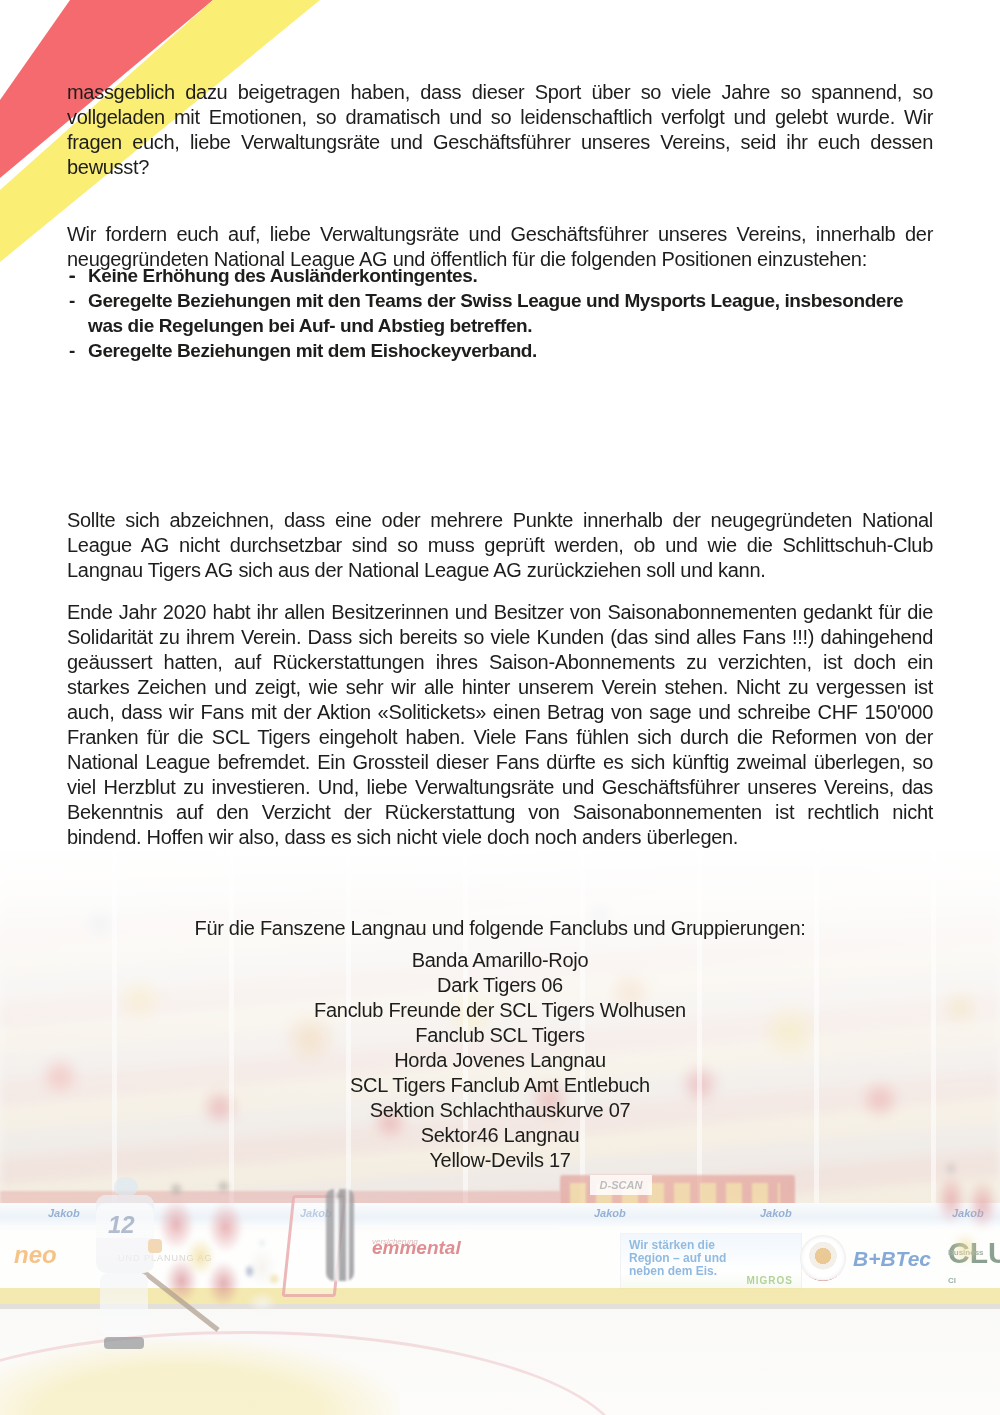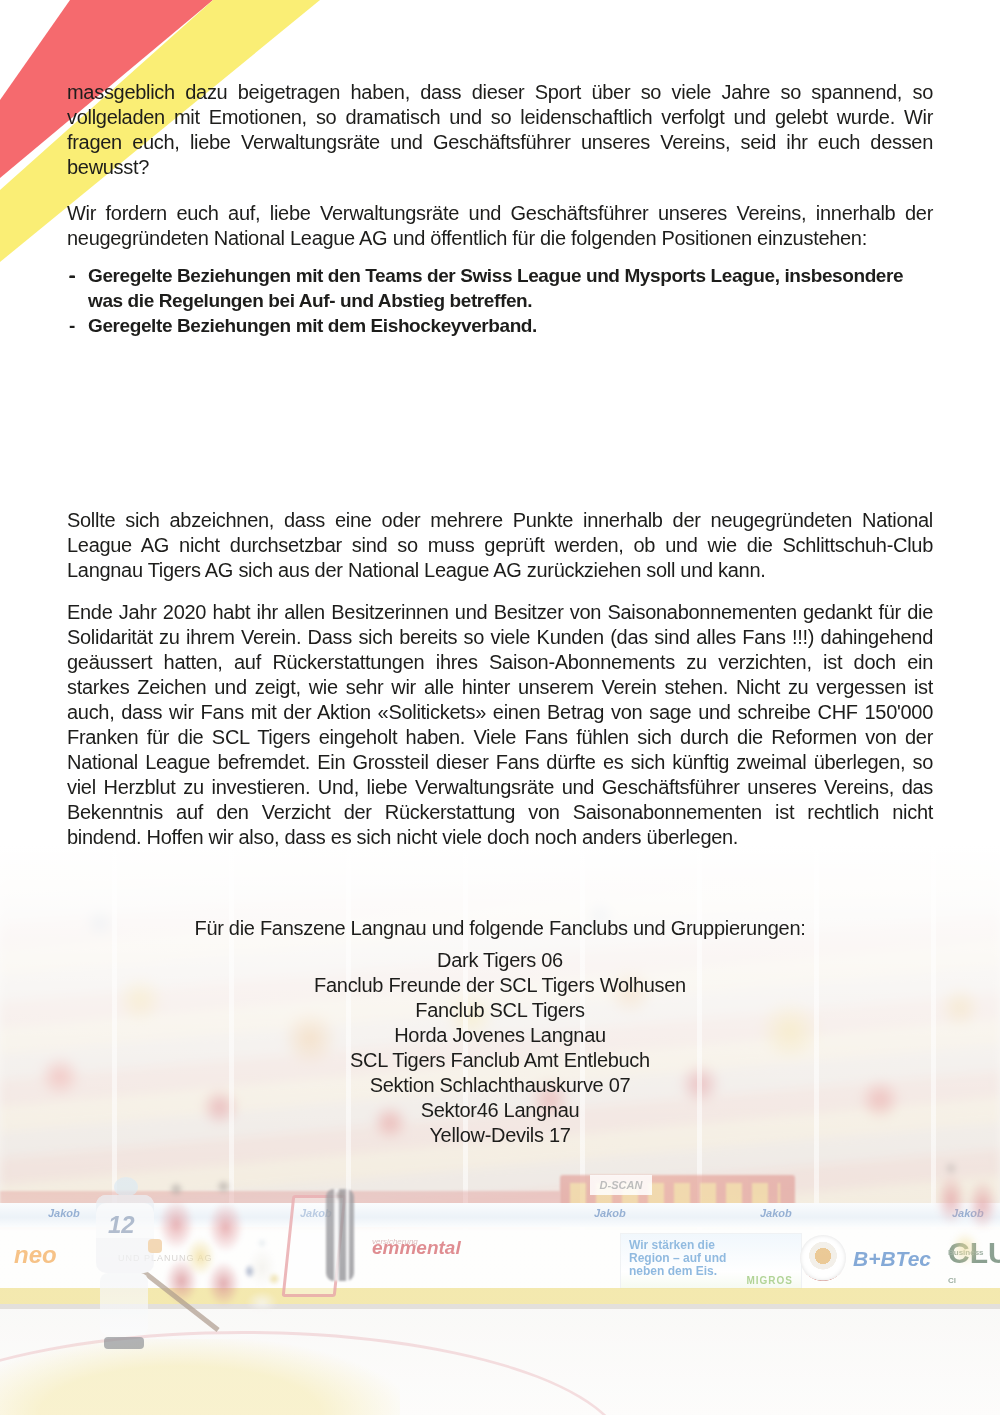--- a/index.html
+++ b/index.html
@@ -16,21 +16,21 @@
   
   .stripes{position:absolute;top:0;left:0;z-index:2;pointer-events:none;}
   .stripes .red{fill:var(--stripe-red);}
   .stripes .yellow{fill:var(--stripe-yellow);}
   
   .txt{position:absolute;left:67px;width:866px;z-index:3;
        font-size:20px;line-height:25px;letter-spacing:-0.3px;
        text-align:justify;}
   .txt.center{text-align:center;}
   #p1{top:60px;}
-  #p2{top:181px;}
+  #p2{top:202px;}
   #bullets{top:263px;}
   #p3{top:488px;}
   #p4{top:590px;margin-top:10px;}
   #fanclub-heading{top:896px;}
   #fanclub-list{top:948px;line-height:25px;}
   .bullet-list{margin:0;padding:0;list-style:none;
        font-weight:bold;font-size:19px;line-height:25px;letter-spacing:-0.4px;}
   .bullet-list li{position:relative;padding-left:21px;text-align:left;}
   .bullet-list .marker{position:absolute;left:2px;top:0;}
   .fan-line{display:block;}
@@ -220,31 +220,32 @@
     <polygon class="red" points="70,0 213,0 0,178 0,100"></polygon>
     <polygon class="yellow" points="213,0 320,0 0,262 0,190"></polygon>
   </svg>
 
   <p class="txt" id="p1">massgeblich dazu beigetragen haben, dass dieser Sport über so viele Jahre so spannend, so vollgeladen mit Emotionen, so dramatisch und so leidenschaftlich verfolgt und gelebt wurde. Wir fragen euch, liebe Verwaltungsräte und Geschäftsführer unseres Vereins, seid ihr euch dessen bewusst?</p>
   <p class="txt" id="p2">Wir fordern euch auf, liebe Verwaltungsräte und Geschäftsführer unseres Vereins, innerhalb der neugegründeten National League AG und öffentlich für die folgenden Positionen einzustehen:</p>
 
   <ul class="txt bullet-list" id="bullets">
     <li><span class="marker">-</span></li>
     <li><span class="marker">-</span></li>
-    <li><span class="marker">-</span></li>
+    <li><span class="marker">-</span><span>Keine Erhöhung des Ausländerkontingentes.</span></li>
     <li><span class="marker">-</span><span>Geregelte Beziehungen mit den Teams der Swiss League und Mysports League, insbesondere was die Regelungen bei Auf- und Abstieg betreffen.</span></li>
     <li><span class="marker">-</span><span>Geregelte Beziehungen mit dem Eishockeyverband.</span></li>
   </ul>
 
   <p class="txt" id="p3">Sollte sich abzeichnen, dass eine oder mehrere Punkte innerhalb der neugegründeten National League AG nicht durchsetzbar sind so muss geprüft werden, ob und wie die Schlittschuh-Club Langnau Tigers AG sich aus der National League AG zurückziehen soll und kann.</p>
   <p class="txt" id="p4">Ende Jahr 2020 habt ihr allen Besitzerinnen und Besitzer von Saisonabonnementen gedankt für die Solidarität zu ihrem Verein. Dass sich bereits so viele Kunden (das sind alles Fans !!!) dahingehend geäussert hatten, auf Rückerstattungen ihres Saison-Abonnements zu verzichten, ist doch ein starkes Zeichen und zeigt, wie sehr wir alle hinter unserem Verein stehen. Nicht zu vergessen ist auch, dass wir Fans mit der Aktion «Solitickets» einen Betrag von sage und schreibe CHF 150'000 Franken für die SCL Tigers eingeholt haben. Viele Fans fühlen sich durch die Reformen von der National League befremdet. Ein Grossteil dieser Fans dürfte es sich künftig zweimal überlegen, so viel Herzblut zu investieren. Und, liebe Verwaltungsräte und Geschäftsführer unseres Vereins, das Bekenntnis auf den Verzicht der Rückerstattung von Saisonabonnementen ist rechtlich nicht bindend. Hoffen wir also, dass es sich nicht viele doch noch anders überlegen.</p>
 
   <p class="txt center" id="fanclub-heading">Für die Fanszene Langnau und folgende Fanclubs und Gruppierungen:</p>
 
   <div class="txt center" id="fanclub-list">
+    <span class="fan-line">Banda Amarillo-Rojo</span>
     <span class="fan-line">Dark Tigers 06</span>
     <span class="fan-line">Fanclub Freunde der SCL Tigers Wolhusen</span>
     <span class="fan-line">Fanclub SCL Tigers</span>
     <span class="fan-line">Horda Jovenes Langnau</span>
     <span class="fan-line">SCL Tigers Fanclub Amt Entlebuch</span>
     <span class="fan-line">Sektion Schlachthauskurve 07</span>
     <span class="fan-line">Sektor46 Langnau</span>
     <span class="fan-line">Yellow-Devils 17</span>
   </div>
 

